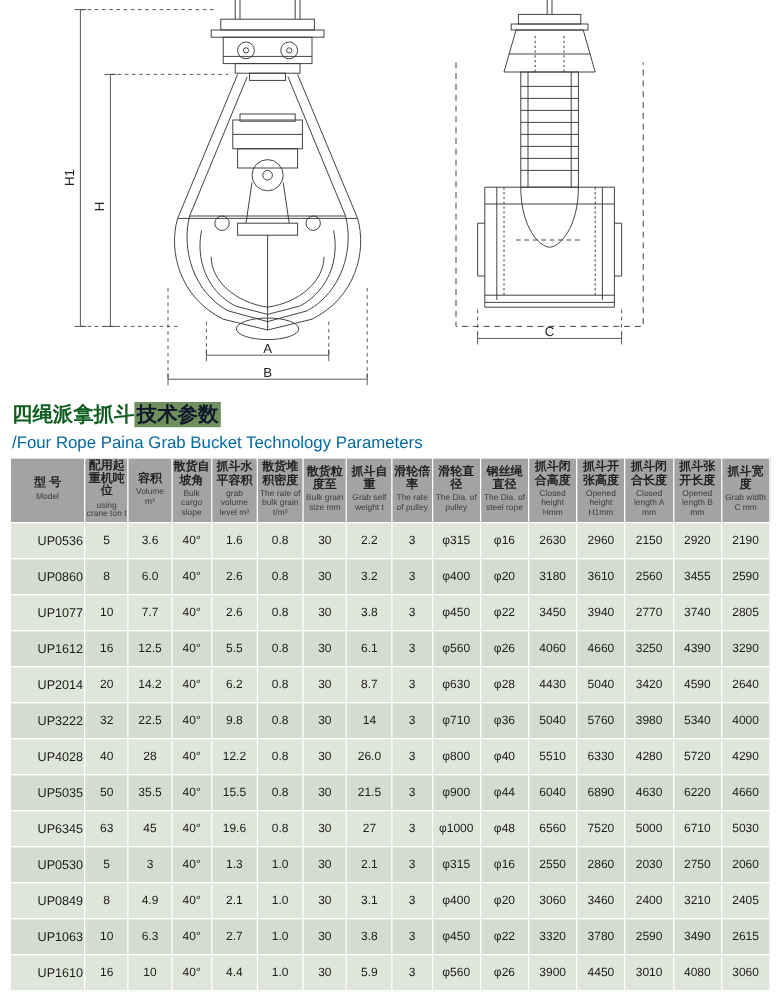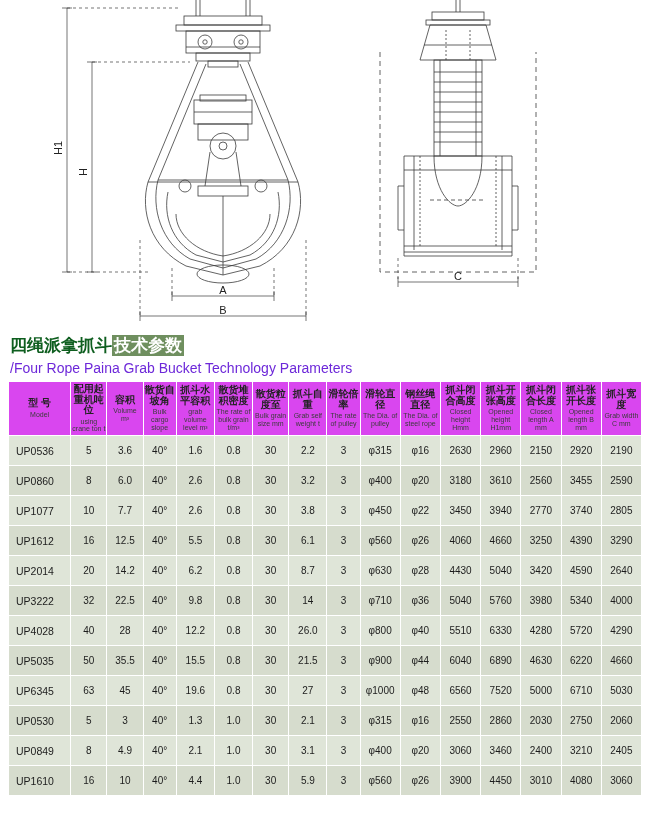--- a/index.html
+++ b/index.html
@@ -31,47 +31,47 @@
   }
   .title-cn {
     font-size: 17px;
     font-weight: bold;
     color: #0e5e1f;
     letter-spacing: 0px;
     white-space: nowrap;
   }
   .title-cn .hl {
     background: #6f8f5f;
-    color: #ffffff;
+    color: #0f172a;
     padding: 1px 2px;
   }
   .title-en {
     font-size: 14px;
-    color: #6d28d9;
+    color: #0369a1;
     margin-top: 3px;
     margin-bottom: 5px;
     white-space: nowrap;
   }
 
   
   .table-wrap {
     padding: 0 8px;
   }
   table.spec {
     border-collapse: collapse;
     width: 634px;
     table-layout: fixed;
   }
   table.spec th, table.spec td {
     border: 1px solid #ffffff;
     text-align: center;
     vertical-align: middle;
   }
   thead th {
-    background: #d946ef;
+    background: #a3a3a3;
     padding: 2px 1px;
     line-height: 1.05;
   }
   .h-cn {
     font-size: 10px;
     font-weight: bold;
     color: #222;
     display: block;
   }
   .h-en {
@@ -86,21 +86,21 @@
     background: #dfe5d8;
     height: 27px;
     font-size: 10px;
     color: #1c1c1c;
   }
   tbody tr:nth-child(even) td {
     background: #d6dccd;
   }
   tbody td.model {
     font-size: 10.5px;
-    text-align: left;
+    text-align: right;
     padding-left: 7px;
   }
 </style>
 </head>
 <body>
 
 <div class="drawing-area">
   <svg width="650" height="330" viewBox="0 0 650 330">
     <g fill="none" stroke="#3b3b3b" stroke-width="0.8">
 
@@ -531,20 +531,38 @@
         <td>3</td>
         <td>φ400</td>
         <td>φ20</td>
         <td>3060</td>
         <td>3460</td>
         <td>2400</td>
         <td>3210</td>
         <td>2405</td>
       </tr>
       <tr>
+        <td class="model">UP1063</td>
+        <td>10</td>
+        <td>6.3</td>
+        <td>40°</td>
+        <td>2.7</td>
+        <td>1.0</td>
+        <td>30</td>
+        <td>3.8</td>
+        <td>3</td>
+        <td>φ450</td>
+        <td>φ22</td>
+        <td>3320</td>
+        <td>3780</td>
+        <td>2590</td>
+        <td>3490</td>
+        <td>2615</td>
+      </tr>
+      <tr>
         <td class="model">UP1610</td>
         <td>16</td>
         <td>10</td>
         <td>40°</td>
         <td>4.4</td>
         <td>1.0</td>
         <td>30</td>
         <td>5.9</td>
         <td>3</td>
         <td>φ560</td>

